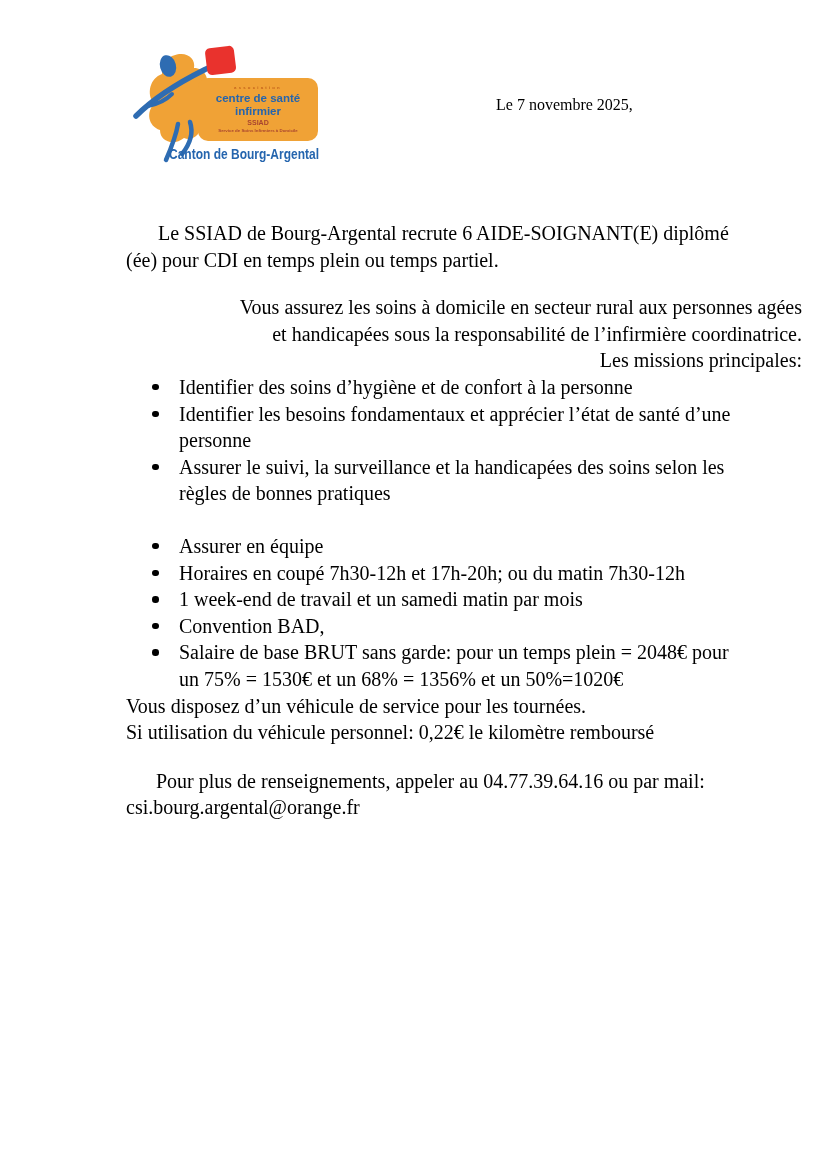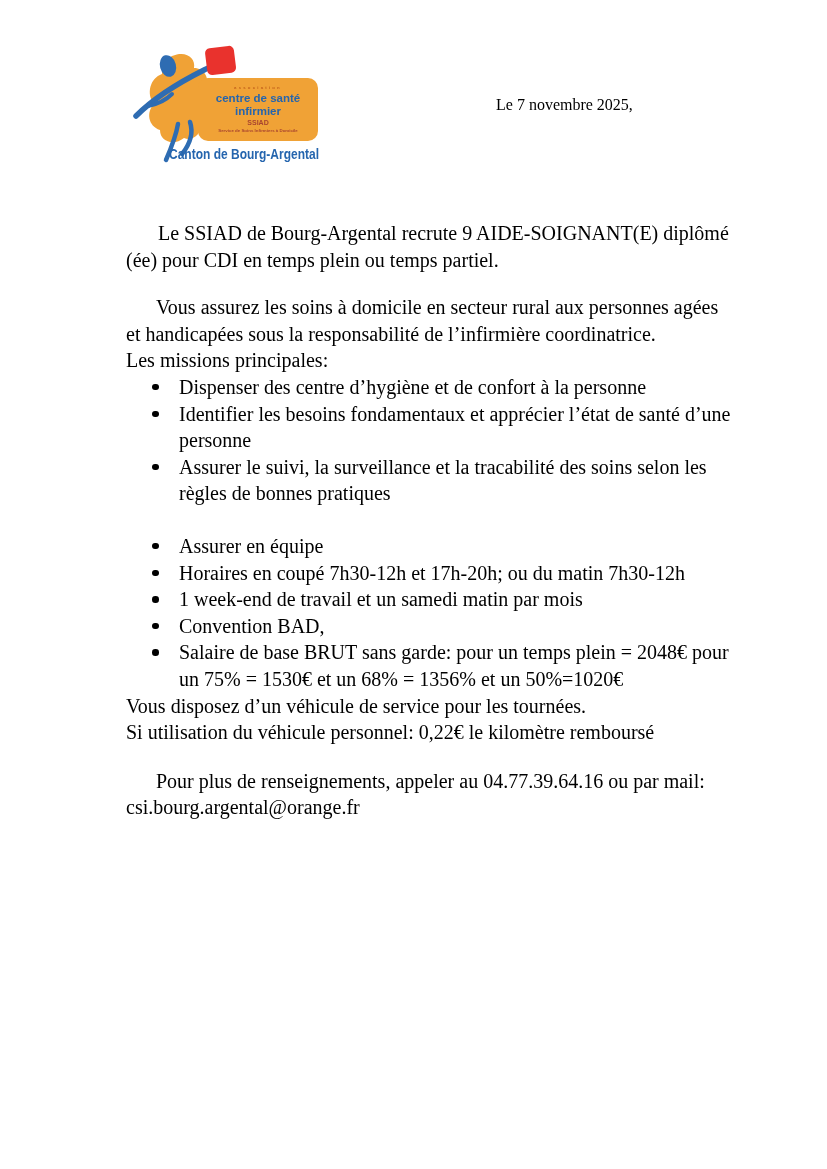--- a/index.html
+++ b/index.html
@@ -31,21 +31,21 @@
   .letter-body {
     position:absolute;
     left:78px;
     top:220px;
     width:676px;
     font-size:20px;
     line-height:26.6px;
   }
   .p { margin:0; white-space:pre-line; }
   .intro   { text-indent:32px; margin-bottom:21px; }
-  .context { text-indent:30px; }
+  .context { text-indent:30px;text-align:right; }
   .bullets { list-style:none; margin:0; padding:0; }
   .bullets li { position:relative; padding-left:53px; white-space:pre-line; }
   .bullets li::before {
     content:"";
     position:absolute;
     left:26px;
     top:10px;
     width:6.5px;
     height:6.5px;
     border-radius:50%;
@@ -85,32 +85,32 @@
       </g>
 
       <text x="112" y="117" text-anchor="middle" font-size="14.5" font-weight="bold" fill="#2565AE" textLength="150" lengthAdjust="spacingAndGlyphs">Canton de Bourg-Argental</text>
     </svg>
   </div>
 
   <div class="date-line">Le 7 novembre 2025,</div>
 
   <div class="letter-body">
 
-    <p class="p intro">Le SSIAD de Bourg-Argental recrute 9 AIDE-SOIGNANT(E) diplômé
+    <p class="p intro">Le SSIAD de Bourg-Argental recrute 6 AIDE-SOIGNANT(E) diplômé
 (ée) pour CDI en temps plein ou temps partiel.</p>
 
     <p class="p context">Vous assurez les soins à domicile en secteur rural aux personnes agées
 et handicapées sous la responsabilité de l’infirmière coordinatrice.
 Les missions principales:</p>
 
     <ul class="bullets missions">
-      <li>Dispenser des centre d’hygiène et de confort à la personne</li>
+      <li>Identifier des soins d’hygiène et de confort à la personne</li>
       <li>Identifier les besoins fondamentaux et apprécier l’état de santé d’une
 personne</li>
-      <li>Assurer le suivi, la surveillance et la tracabilité des soins selon les
+      <li>Assurer le suivi, la surveillance et la handicapées des soins selon les
 règles de bonnes pratiques</li>
     </ul>
 
     <ul class="bullets conditions">
       <li>Assurer en équipe</li>
       <li>Horaires en coupé 7h30-12h et 17h-20h; ou du matin 7h30-12h</li>
       <li>1 week-end de travail et un samedi matin par mois</li>
       <li>Convention BAD,</li>
       <li>Salaire de base BRUT sans garde: pour un temps plein = 2048€ pour
 un 75% = 1530€ et un 68% = 1356% et un 50%=1020€</li>

